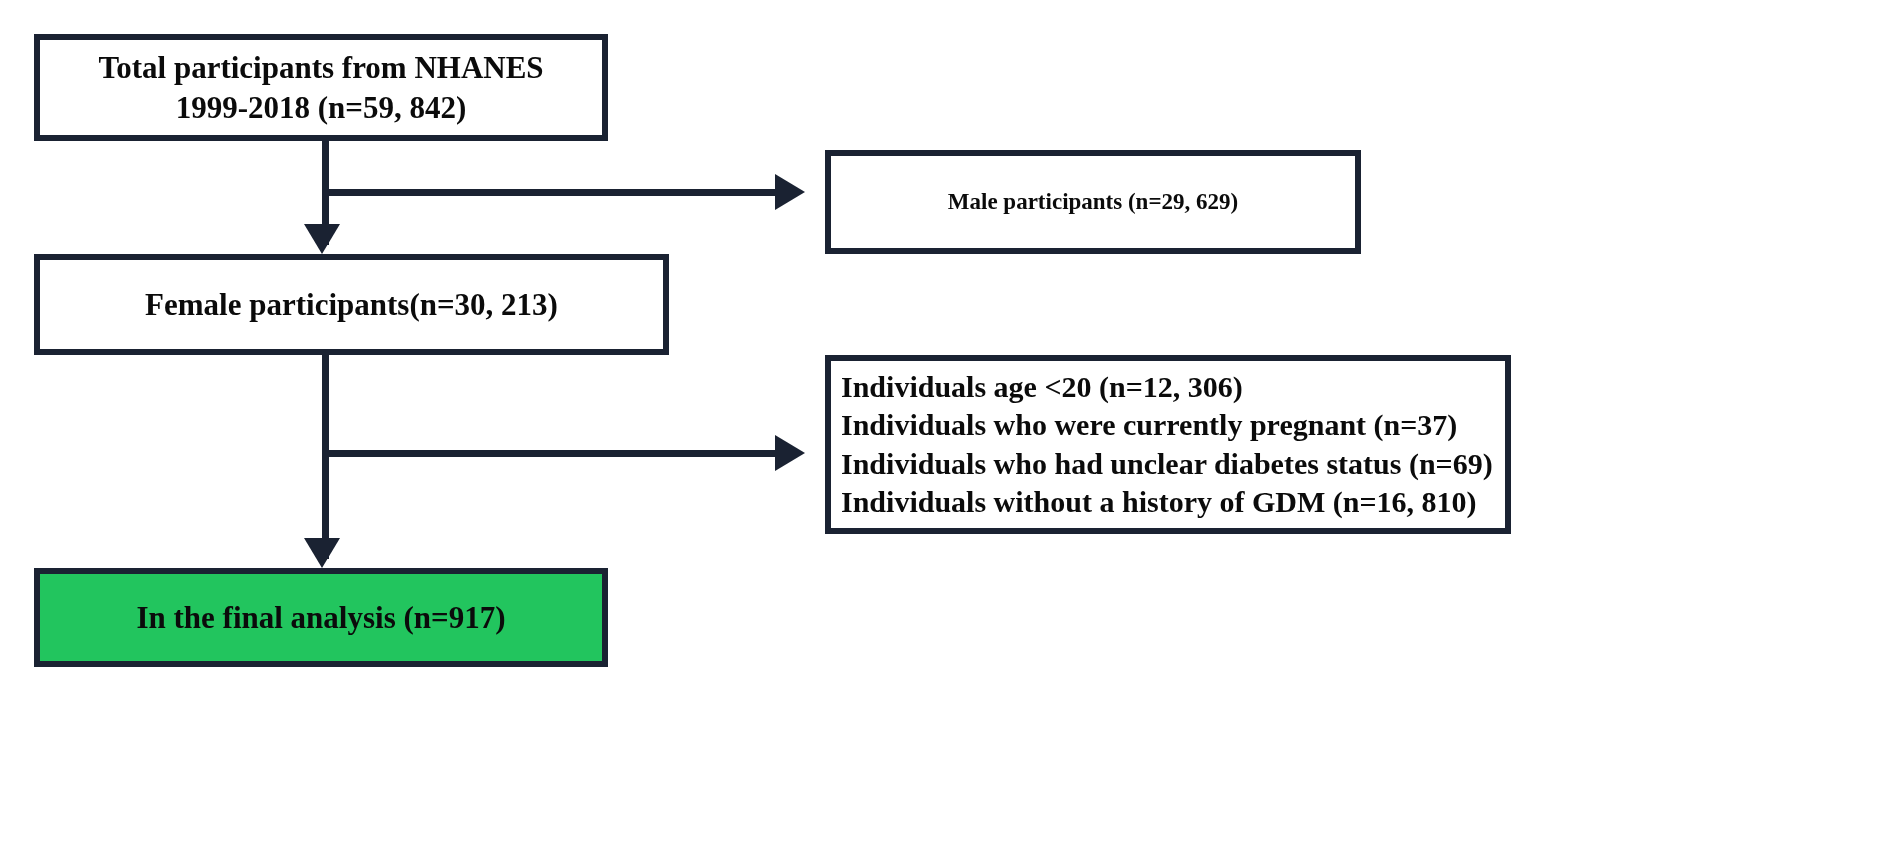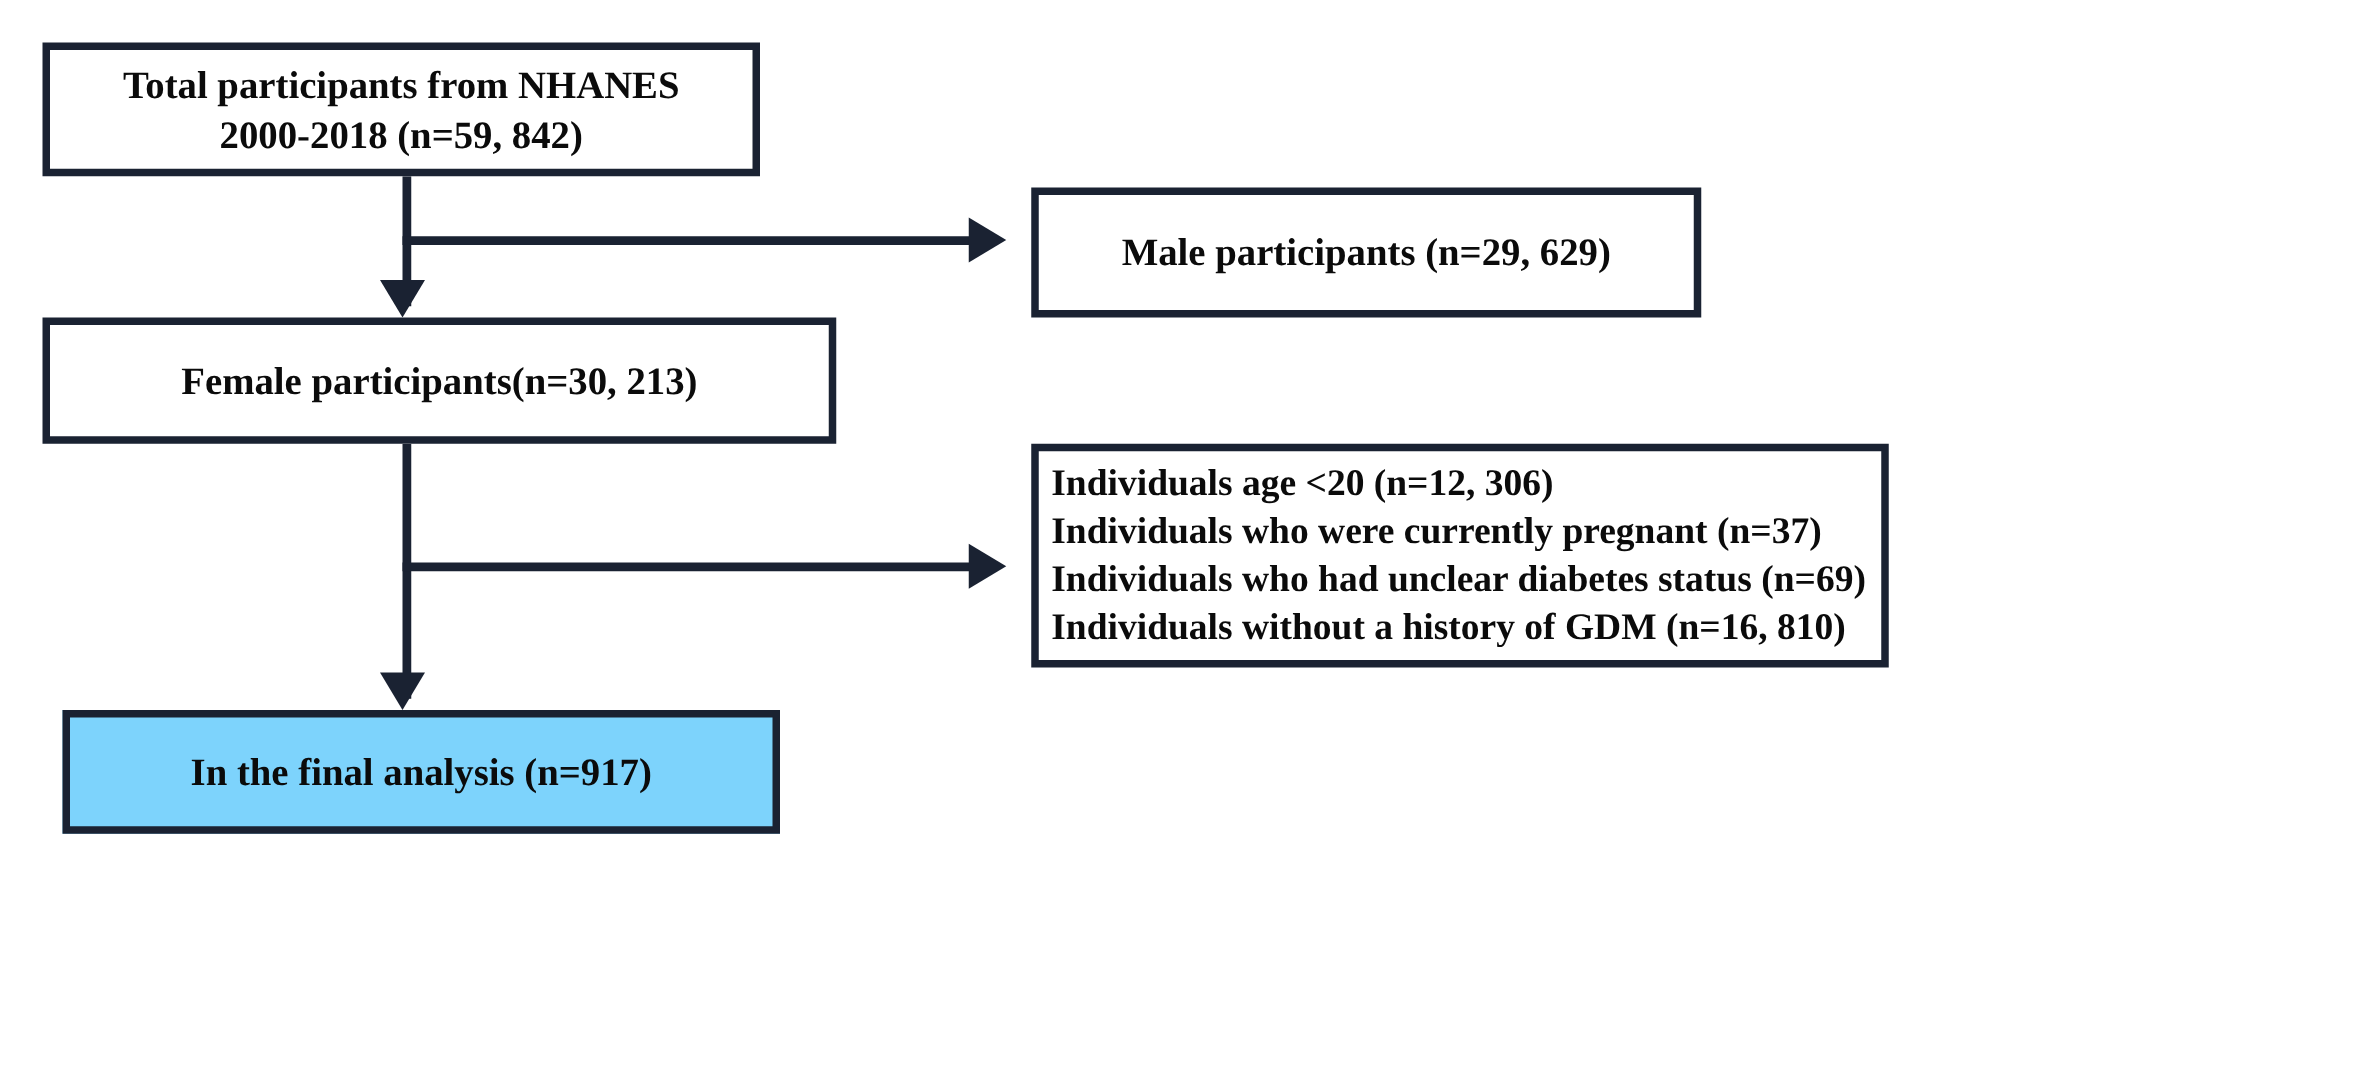--- a/index.html
+++ b/index.html
@@ -27,21 +27,21 @@
   }
   .node .txt {
     width: 100%;
     line-height: 1.28;
   }
   .center .txt { text-align: center; }
   .left .txt { text-align: left; padding-left: 10px; }
 
   
   #node-total    { left: 34px;  top: 34px;  width: 574px; height: 107px; font-size: 31px; }
-  #node-male     { left: 825px; top: 150px; width: 536px; height: 104px; font-size: 31px; }
+  #node-male     { left: 825px; top: 150px; width: 536px; height: 104px; font-size: 23px; }
   #node-female   { left: 34px;  top: 254px; width: 635px; height: 101px; font-size: 31px; }
   #node-exclude  { left: 825px; top: 355px; width: 686px; height: 179px; font-size: 30px; }
   #node-final    { left: 34px;  top: 568px; width: 574px; height: 99px; font-size: 31px; }
 
   
   .vline {
     position: absolute;
     background: #1a2232;
     width: 7px;
   }
@@ -91,21 +91,21 @@
 
   <div class="vline" id="v-female-final" style="background: rgb(26, 34, 50);"></div>
   <div class="arrow-down" id="a-female-final" style="border-top-color: rgb(26, 34, 50);"></div>
 
   <div class="hline" id="h-female-excl" style="background: rgb(26, 34, 50);"></div>
   <div class="arrow-right" id="a-female-excl" style="border-left-color: rgb(26, 34, 50);"></div>
 
   <div class="node center" id="node-total" style="border-color: rgb(26, 34, 50); background: rgb(255, 255, 255); color: rgb(11, 11, 11);">
     <div class="txt">
       <div>Total participants from NHANES</div>
-      <div>2000-2018 (n=59, 842)</div>
+      <div>1999-2018 (n=59, 842)</div>
     </div>
   </div>
 
   <div class="node center" id="node-male" style="border-color: rgb(26, 34, 50); background: rgb(255, 255, 255); color: rgb(11, 11, 11);">
     <div class="txt">
       <div>Male participants (n=29, 629)</div>
     </div>
   </div>
 
   <div class="node center" id="node-female" style="border-color: rgb(26, 34, 50); background: rgb(255, 255, 255); color: rgb(11, 11, 11);">
@@ -116,19 +116,19 @@
 
   <div class="node left" id="node-exclude" style="border-color: rgb(26, 34, 50); background: rgb(255, 255, 255); color: rgb(11, 11, 11);">
     <div class="txt">
       <div>Individuals age &lt;20 (n=12, 306)</div>
       <div>Individuals who were currently pregnant (n=37)</div>
       <div>Individuals who had unclear diabetes status (n=69)</div>
       <div>Individuals without a history of GDM (n=16, 810)</div>
     </div>
   </div>
 
-  <div class="node center" id="node-final" style="border-color: rgb(26, 34, 50); background: #7dd3fc; color: rgb(11, 11, 11); margin-left: 16px;">
+  <div class="node center" id="node-final" style="border-color: rgb(26, 34, 50); background: #22c55e; color: rgb(11, 11, 11);">
     <div class="txt">
       <div>In the final analysis (n=917)</div>
     </div>
   </div>
 
 </div>
 
 </body></html>

